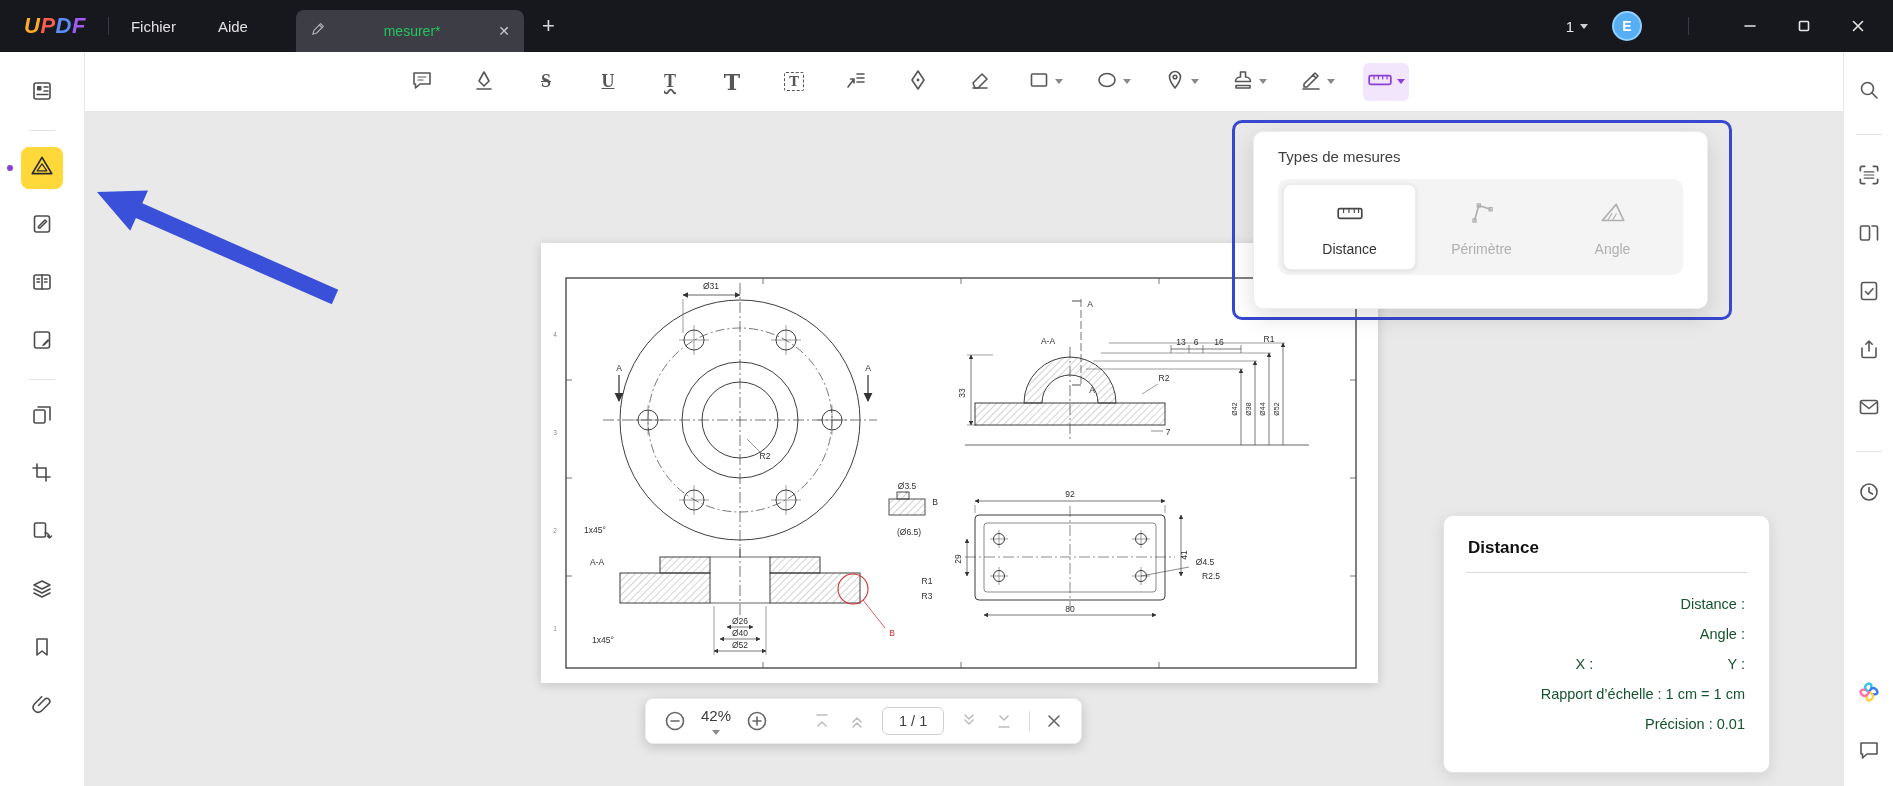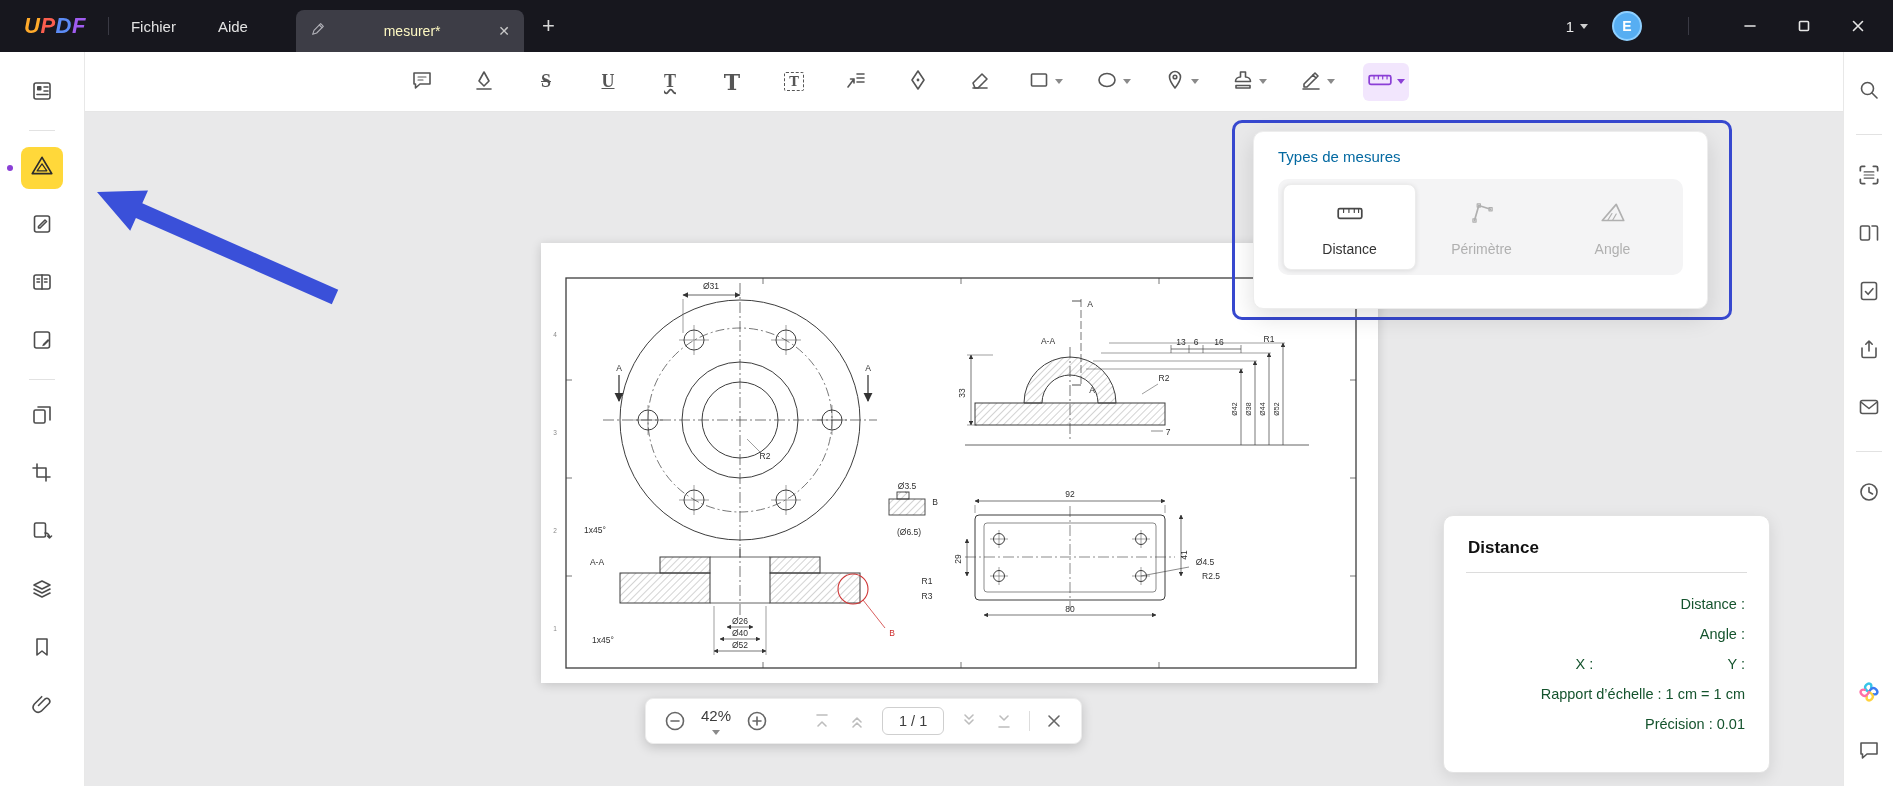--- a/index.html
+++ b/index.html
@@ -6,21 +6,21 @@
 html,body{background:#cfcfcf;}
 body{font-family:"Liberation Sans",sans-serif;}
 .app{position:relative;width:1893px;height:786px;background:#e9e9ea;overflow:hidden;}
 
 
 .titlebar{position:absolute;left:0;top:0;width:100%;height:52px;background:#17171e;display:flex;align-items:center;color:#e8e8e8;z-index:40;}
 .logo{font-size:22px;font-weight:bold;font-style:italic;margin-left:24px;letter-spacing:.5px;}
 .tb-div{width:1px;height:18px;background:#3a3a44;margin:0 22px;}
 .menu-item{font-size:15px;color:#e3e3e3;margin-right:42px;cursor:default;}
 .doc-tab{margin-left:6px;height:42px;align-self:flex-end;background:#3d3d46;border-radius:8px 8px 0 0;display:flex;align-items:center;padding:0 14px;width:228px;gap:10px;}
-.doc-tab .tab-title{font-size:14px;color:#fef9c3;flex:1;text-align:center;}
+.doc-tab .tab-title{font-size:14px;color:#22c55e;flex:1;text-align:center;}
 .tab-close{color:#c9c9c9;font-size:14px;}
 .tab-add{color:#d7d7d7;font-size:22px;margin-left:18px;font-weight:300;}
 .tb-right{margin-left:auto;display:flex;align-items:center;gap:24px;margin-right:20px;}
 .win-count{display:flex;align-items:center;gap:6px;font-size:15px;color:#e8e8e8;}
 .caret{width:0;height:0;border-left:4px solid transparent;border-right:4px solid transparent;border-top:5px solid #cfcfcf;}
 .avatar{width:30px;height:30px;border-radius:50%;background:#57aef2;border:2px solid #8fd0ff;color:#fff;font-weight:bold;font-size:14px;display:flex;align-items:center;justify-content:center;}
 .winbtn{width:30px;height:30px;display:flex;align-items:center;justify-content:center;color:#e6e6e6;}
 
 
 .left-sidebar{position:absolute;left:0;top:52px;width:85px;height:734px;background:#fff;border-right:1px solid #e8e8e8;display:flex;flex-direction:column;align-items:center;padding-top:20px;gap:16px;z-index:30;}
@@ -46,21 +46,21 @@
 .icn .thin{stroke-width:1.1;}
 
 
 .content{position:absolute;left:85px;top:112px;width:1758px;height:674px;background:#e9e9ea;}
 .page{position:absolute;left:456px;top:131px;width:837px;height:440px;background:#fff;box-shadow:0 2px 10px rgba(0,0,0,.16);}
 .pointer-arrow{position:absolute;left:0;top:40px;pointer-events:none;z-index:25;}
 
 
 .measure-popup-outline{position:absolute;left:1147px;top:8px;width:500px;height:200px;border:3px solid #3748cf;border-radius:10px;z-index:35;}
 .measure-popup-card{position:absolute;left:18px;top:8px;width:455px;height:178px;background:#fff;border:1px solid #ededed;border-radius:10px;box-shadow:0 8px 24px rgba(0,0,0,.13);padding:16px 24px;}
-.mp-title{font-size:15px;color:#0369a1;margin-bottom:14px;}
+.mp-title{font-size:15px;color:#404040;margin-bottom:14px;}
 .mp-options{background:#f4f4f5;border-radius:10px;display:flex;padding:5px;height:96px;}
 .measure-option{flex:1;display:flex;flex-direction:column;align-items:center;justify-content:center;gap:9px;color:#b0b0b0;border-radius:8px;}
 .measure-option.selected{background:#fff;border:1px solid #ececec;box-shadow:0 1px 5px rgba(0,0,0,.10);color:#474747;}
 .opt-label{font-size:14px;}
 .measure-option.selected .opt-label{color:#333;}
 
 
 .distance-panel{position:absolute;left:1358px;top:403px;width:327px;height:258px;background:#fff;border:1px solid #e3e3e3;border-radius:10px;box-shadow:0 4px 16px rgba(0,0,0,.10);padding:22px 24px 0;z-index:34;}
 .dp-title{font-size:17px;font-weight:bold;color:#111;}
 .dp-divider{height:1px;background:#dcdcdc;margin:14px -2px 16px;}

